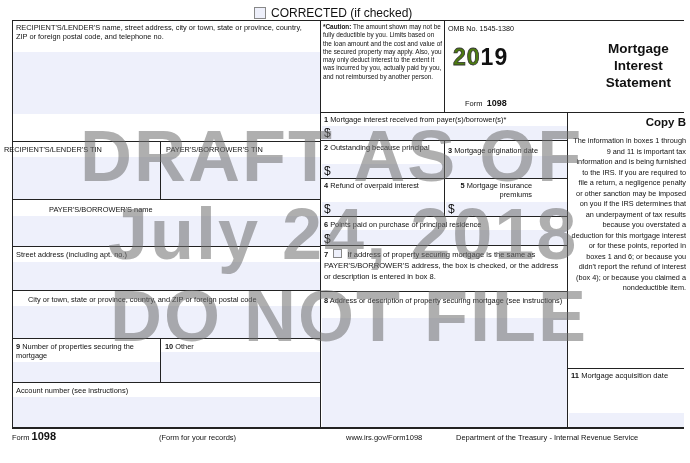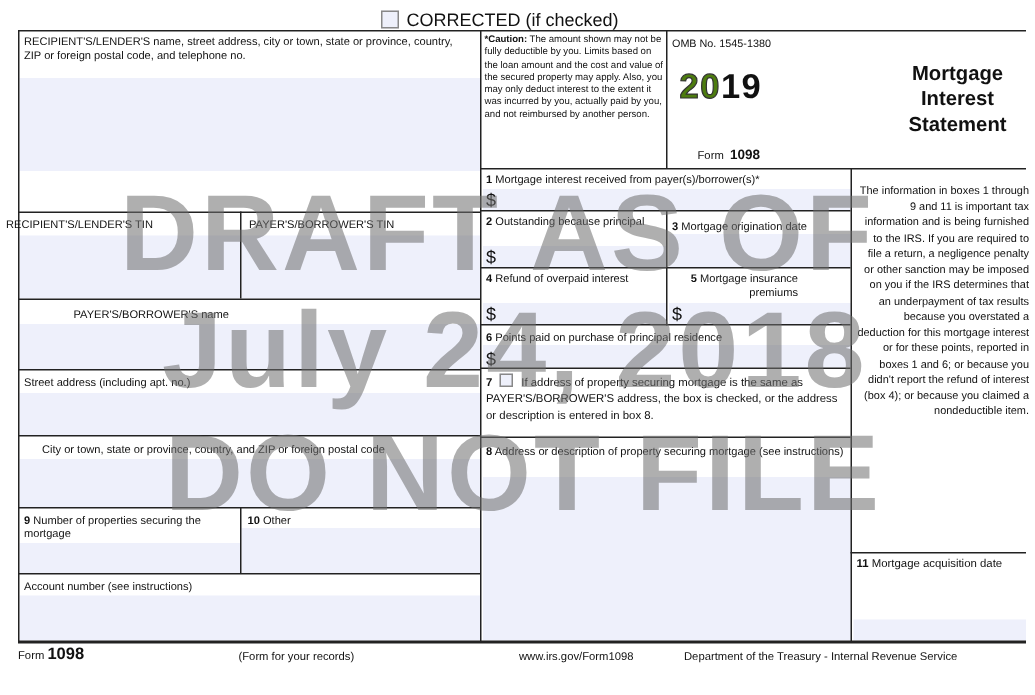--- a/index.html
+++ b/index.html
@@ -127,20 +127,21 @@
 
 <div class="abs" style="left:324px;top:249px;width:240px;font-size:7.6px;line-height:10.8px;">
   <b>7</b>
   <span class="cbox" style="width:9px;height:9px;vertical-align:-1px;margin:0 3px;"></span>
   <span>If address of property securing mortgage is the same as PAYER'S/BORROWER'S address, the box is checked, or the address or description is entered in box 8.</span>
 </div>
 
 <div class="abs lbl" style="left:324px;top:296px;width:240px;"><b>8</b><span> Address or description of property securing mortgage (see instructions)</span></div>
 
 <div class="copyb">
+  <div class="c1">Copy B</div>
   <div class="c3">The information in boxes 1 through 9 and 11 is important tax information and is being furnished to the IRS. If you are required to file a return, a negligence penalty or other sanction may be imposed on you if the IRS determines that an underpayment of tax results because you overstated a deduction for this mortgage interest or for these points, reported in boxes 1 and 6; or because you didn't report the refund of interest (box 4); or because you claimed a nondeductible item.</div>
 </div>
 
 <div class="abs lbl" style="left:571px;top:371px;width:110px;font-size:7.6px;"><b>11</b><span> Mortgage acquisition date</span></div>
 
 <div class="watermark" style="left:80px;top:120px;font-size:72px;line-height:72px;">DRAFT AS OF</div>
 <div class="watermark" style="left:108px;top:198px;font-size:72px;line-height:72px;">July 24, 2018</div>
 <div class="watermark" style="left:110px;top:280px;font-size:72px;line-height:72px;">DO NOT FILE</div>
 
 <div class="footer" style="left:12px;top:430px;">

